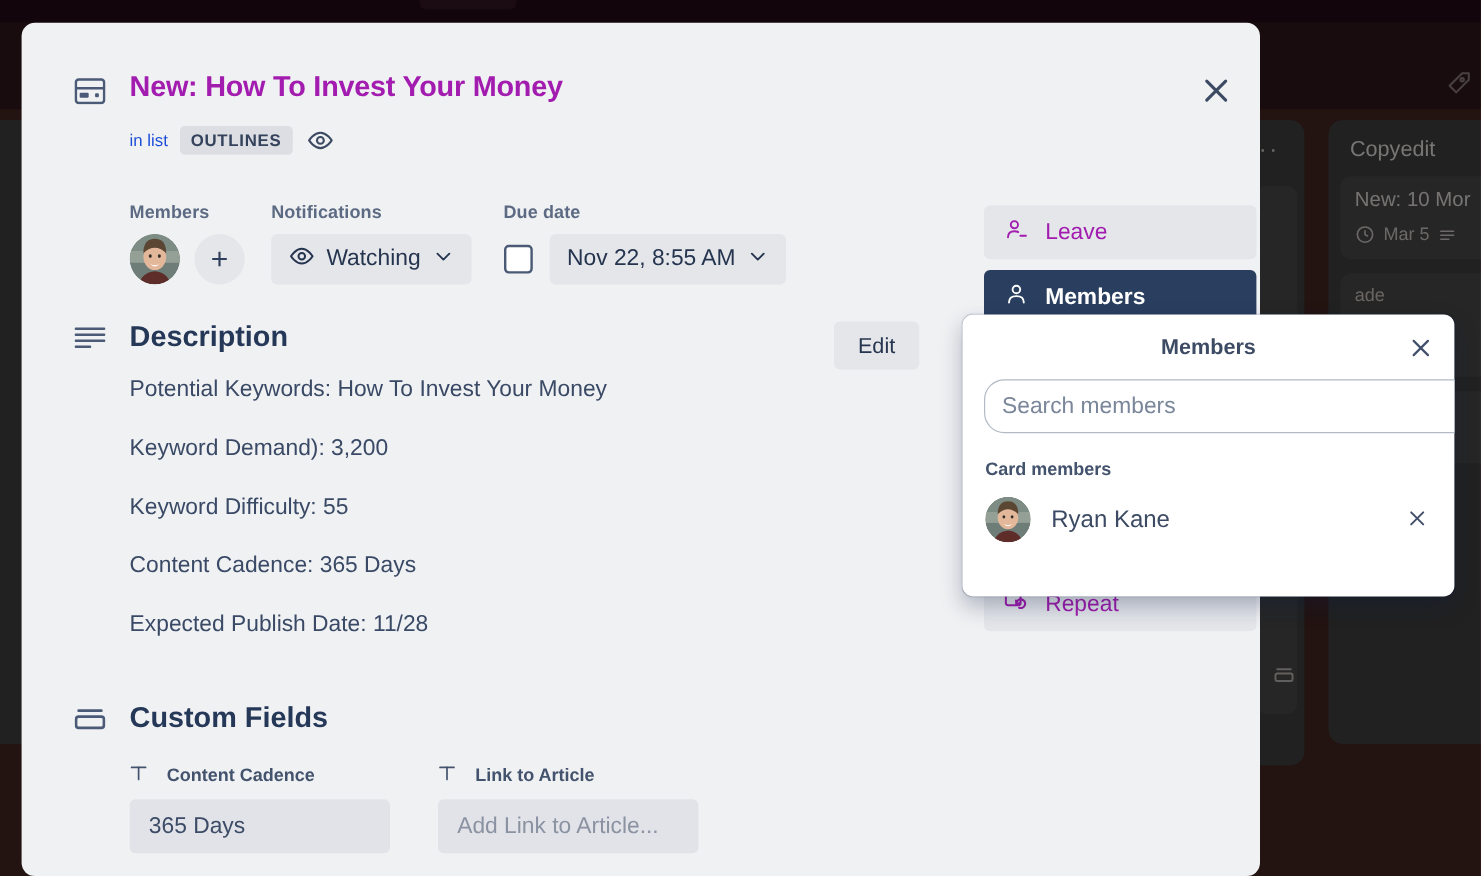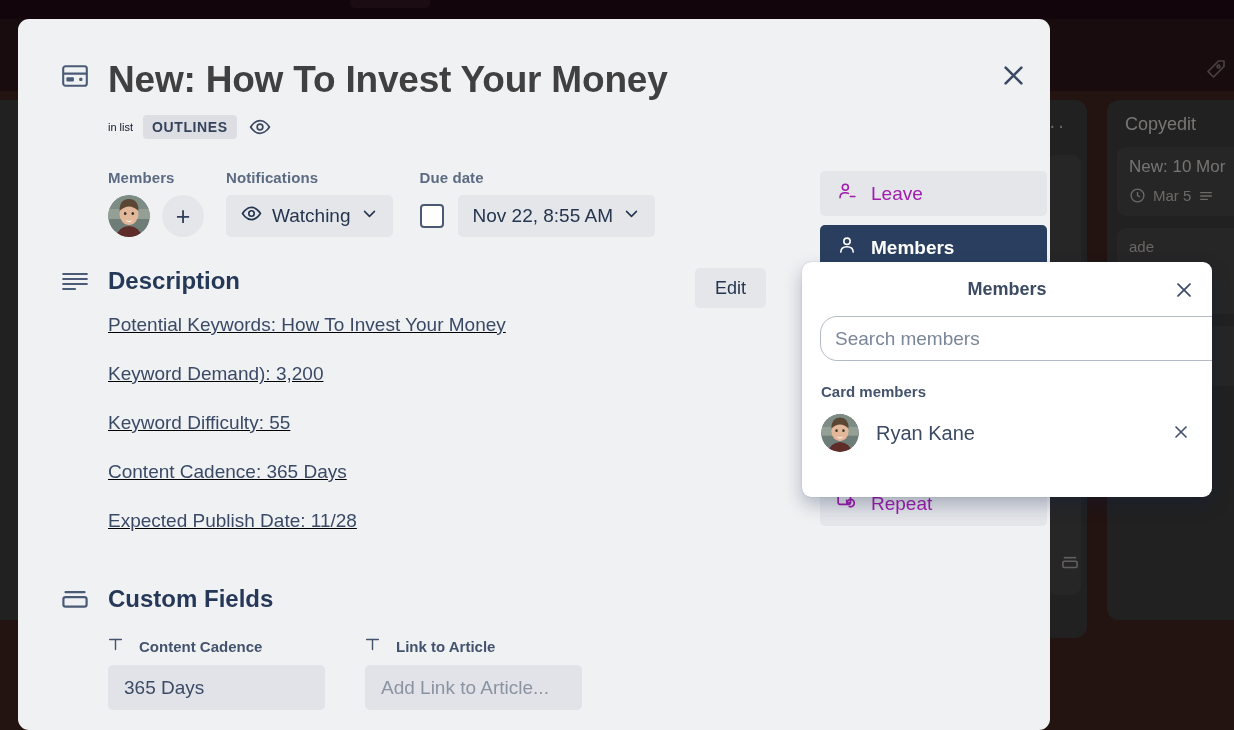--- a/index.html
+++ b/index.html
@@ -67,25 +67,25 @@
     position: absolute; right: 17px; top: 36px;
     width: 40px; height: 40px; border: none; background: transparent;
     cursor: pointer; color: #3c4b63;
     display: flex; align-items: center; justify-content: center;
   }
 
   .modal-head { position: absolute; left: 44px; top: 40px; right: 70px; }
   .head-row { display: flex; align-items: flex-start; gap: 20px; }
   .head-icon { flex: none; margin-top: 6px; color: #4a5a77; }
   .card-title {
-    font-size: 37px; font-weight: bold; color: #404040; letter-spacing: -.2px;
+    font-size: 24px; font-weight: bold; color: #a21caf; letter-spacing: -.2px;
     line-height: 1.15;
   }
   .head-sub { display: flex; align-items: center; gap: 10px; margin: 12px 0 0 46px; }
-  .in-list-text { font-size: 11px; color: #0f172a; }
+  .in-list-text { font-size: 14px; color: #1d4ed8; }
   .list-chip {
     background: #dcdee3; color: #34425c; font-size: 14px; font-weight: bold;
     letter-spacing: .6px; padding: 4px 9px; border-radius: 4px;
   }
   .eye-btn { border: none; background: transparent; cursor: pointer; color: #3c4b63; display: flex; padding: 2px; }
 
   
   .meta-row { position: absolute; left: 90px; top: 150px; display: flex; gap: 0; align-items: flex-start; }
   .meta-group { display: flex; flex-direction: column; }
   .meta-label { font-size: 15px; font-weight: bold; color: #5c6b83; margin-bottom: 9px; letter-spacing: .1px; }
@@ -118,21 +118,21 @@
   .desc-sec { position: absolute; left: 44px; top: 248px; right: 70px; }
   .desc-head { display: flex; align-items: center; gap: 20px; }
   .desc-icon { color: #4a5a77; display: flex; margin-top: 2px; }
   .desc-title { font-size: 24px; font-weight: bold; color: #253858; }
   .edit-btn {
     position: absolute; right: 214px; top: 1px;
     height: 40px; padding: 0 20px; border: none; border-radius: 5px;
     background: #e4e6ea; color: #26354f; font-size: 18px; cursor: pointer;
     font-family: inherit;
   }
-  .desc-body { margin-left: 46px; margin-top: 20px; text-decoration: underline; }
+  .desc-body { margin-left: 46px; margin-top: 20px; }
   .desc-line { font-size: 19px; color: #3a4a66; line-height: 1; margin-bottom: 30px; }
 
   
   .cf-sec { position: absolute; left: 44px; top: 566px; right: 70px; }
   .cf-head { display: flex; align-items: center; gap: 20px; }
   .cf-icon { color: #4a5a77; display: flex; margin-top: 2px; }
   .cf-title { font-size: 24px; font-weight: bold; color: #253858; }
   .cf-grid { display: flex; gap: 40px; margin-left: 46px; margin-top: 24px; }
   .cf-item { width: 217px; }
   .cf-item-label { display: flex; align-items: center; gap: 16px; font-size: 15px; font-weight: bold; color: #44536d; margin-bottom: 10px; }

